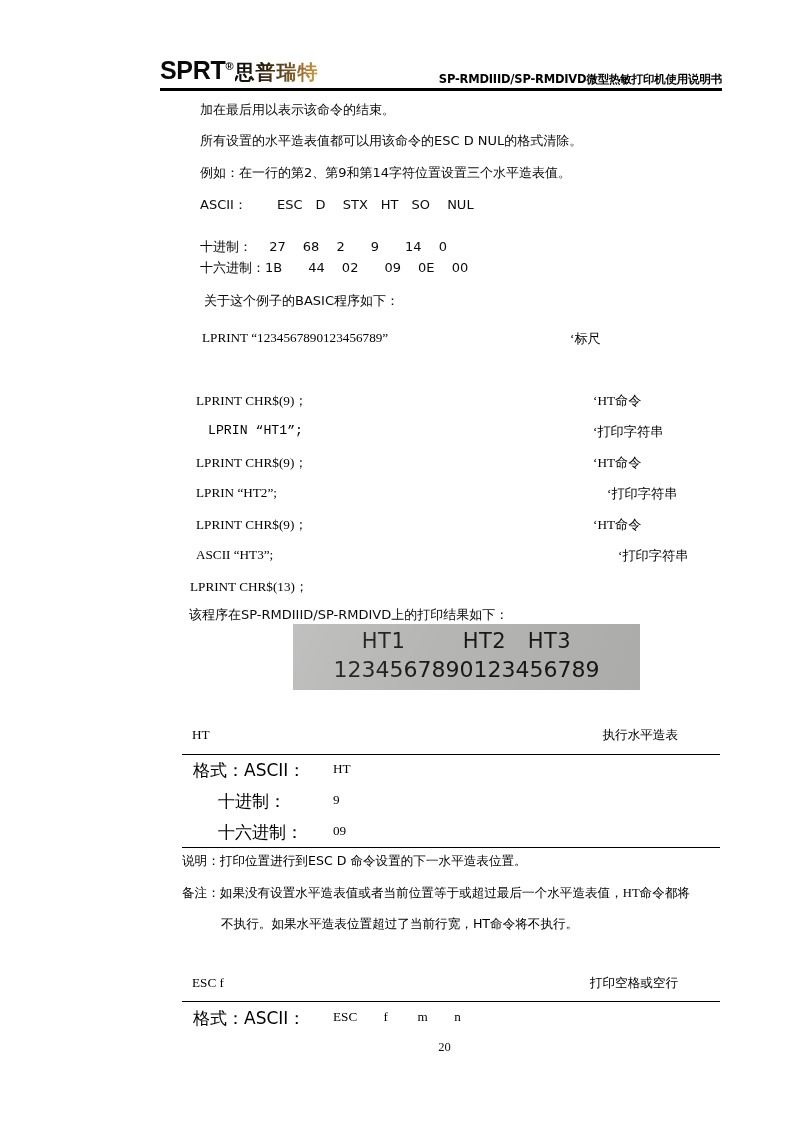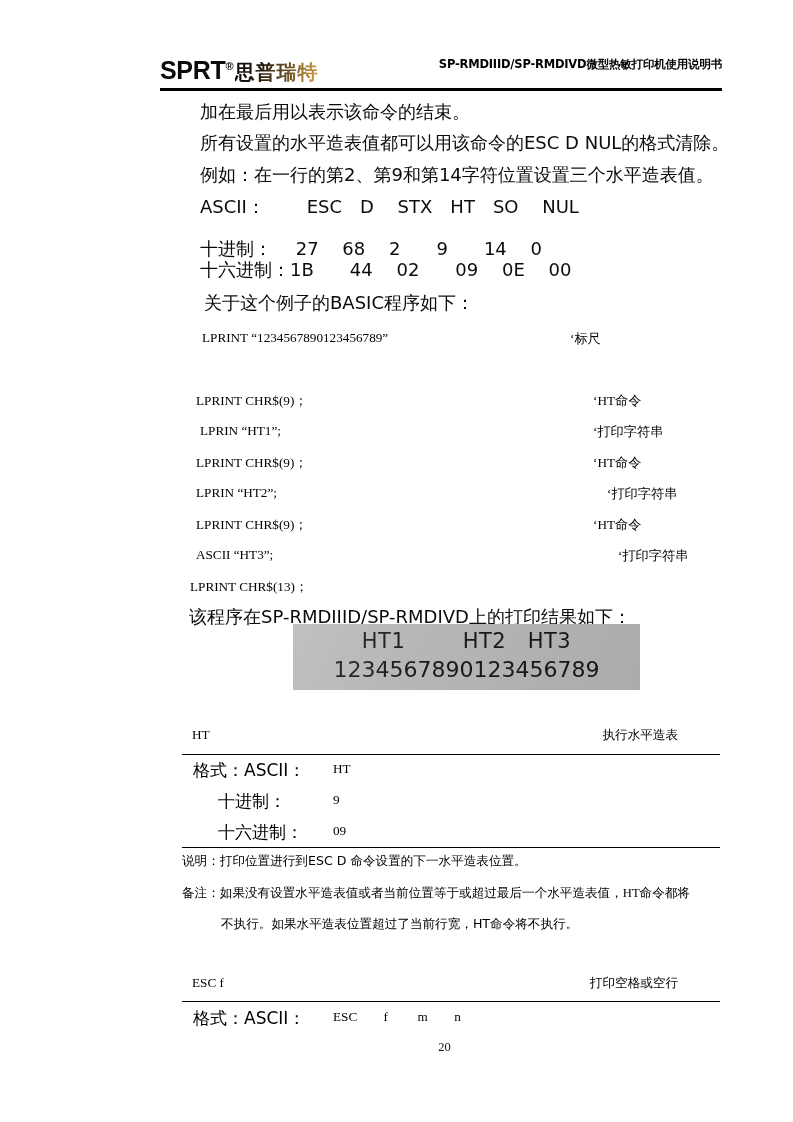--- a/index.html
+++ b/index.html
@@ -65,21 +65,21 @@
     color: #1a1208;
     background: linear-gradient(100deg, #080808 0%, #241a0c 30%, #6b4e22 62%, #b8883a 88%, #d9a84c 100%);
     -webkit-background-clip: text;
     background-clip: text;
     -webkit-text-fill-color: transparent;
     line-height: 1;
   }
   .header-title {
     position: absolute;
     right: 0;
-    bottom: 20px;
+    bottom: 5px;
     font-family: "DejaVu Sans", sans-serif;
     font-weight: bold;
     font-size: 11.5px;
     letter-spacing: -0.2px;
     white-space: nowrap;
     color: #000;
   }
   .header-rule {
     position: absolute;
     left: 112px;
@@ -90,21 +90,21 @@
   }
 
   
   .line {
     position: absolute;
     white-space: nowrap;
     font-size: 13.2px;
     line-height: 1;
     color: #0b0b0b;
   }
-  .cn { font-family: "DejaVu Sans", sans-serif; font-size: 18px; }
+  .cn { font-family: "DejaVu Sans", sans-serif; font-size: 13px; }
 
   
   .code {
     font-family: "Liberation Serif", serif;
     font-size: 13.2px;
   }
 
   
   .sample {
     position: absolute;
@@ -232,21 +232,21 @@
 
   <div class="line cn" style="left:156px; top:294px;">关于这个例子的BASIC程序如下：</div>
 
   <div class="code" style="position:absolute; left:154px; top:330px;">LPRINT “1234567890123456789”</div>
   <div class="code" style="position:absolute; left:522px; top:330px;">‘标尺</div>
 
 
   <div class="code" style="position:absolute; left:148px; top:392px;">LPRINT CHR$(9)；</div>
   <div class="code" style="position:absolute; left:545px; top:392px;">‘HT命令</div>
 
-  <div class="code" style="position:absolute; left:152px; top:423px;">LPRIN “HT1”;</div>
+  <div class="code" style="position:absolute; left:160px; top:423px;font-family:Liberation Mono, monospace;">LPRIN “HT1”;</div>
   <div class="code" style="position:absolute; left:545px; top:423px;">‘打印字符串</div>
 
   <div class="code" style="position:absolute; left:148px; top:454px;">LPRINT CHR$(9)；</div>
   <div class="code" style="position:absolute; left:545px; top:454px;">‘HT命令</div>
 
   <div class="code" style="position:absolute; left:148px; top:485px;">LPRIN “HT2”;</div>
   <div class="code" style="position:absolute; left:559px; top:485px;">‘打印字符串</div>
 
   <div class="code" style="position:absolute; left:148px; top:516px;">LPRINT CHR$(9)；</div>
   <div class="code" style="position:absolute; left:545px; top:516px;">‘HT命令</div>

